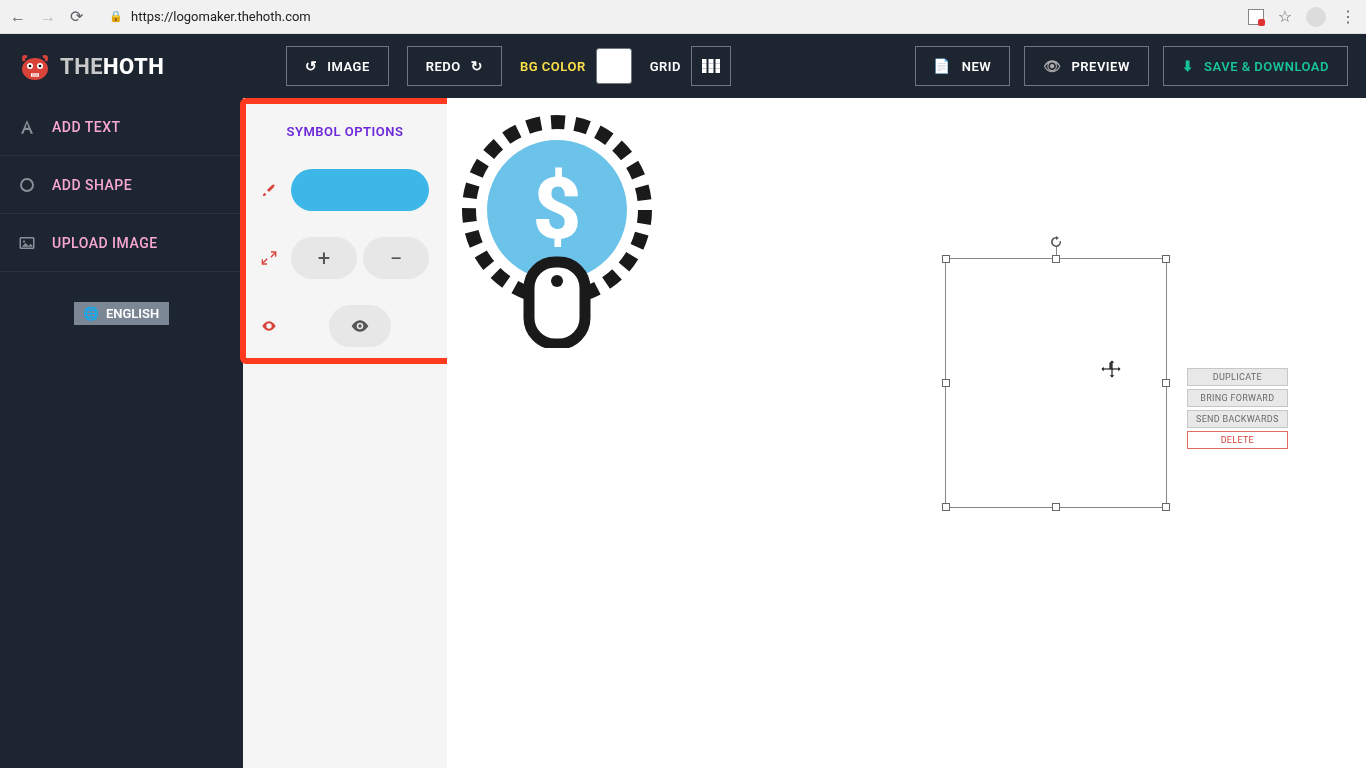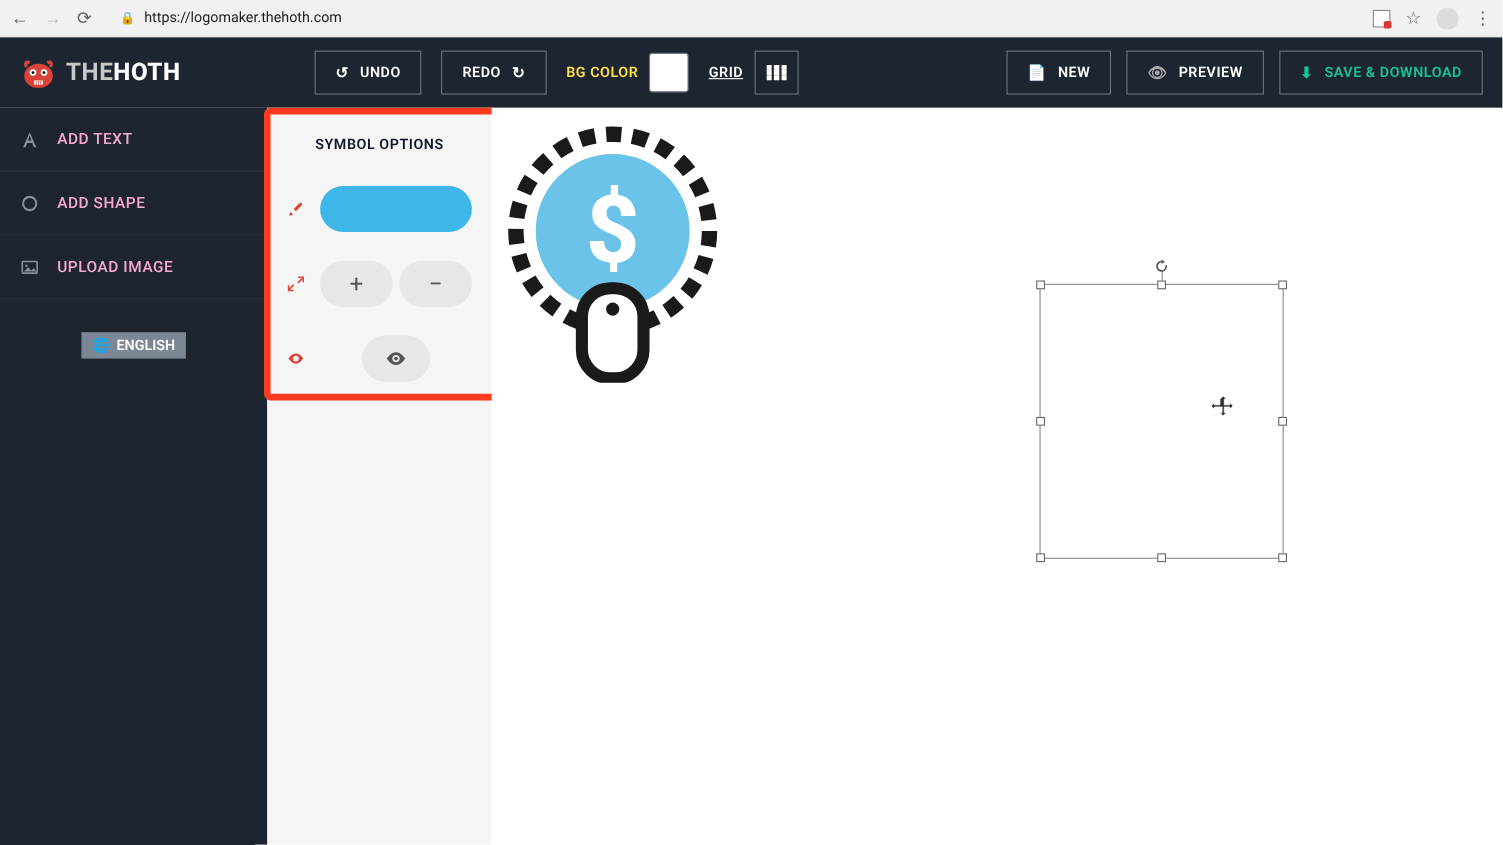--- a/index.html
+++ b/index.html
@@ -33,37 +33,37 @@
   .tb-btn { border: 1px solid #6e7680; background: transparent; color: #fff; height: 40px; padding: 0 18px; display: flex; align-items: center; gap: 10px; font-size: 13px; font-weight: 600; letter-spacing: 0.5px; cursor: pointer; }
   .tb-btn.green { color: #17c398; }
   .tb-btn .i { font-size: 14px; }
   .tb-btn.preview .i { color: #aaa; }
 
   .bg-color-wrap { display: flex; align-items: center; gap: 10px; }
   .bg-color-label { color: #fde047; font-size: 13px; font-weight: 600; letter-spacing: 0.5px; }
   .bg-swatch { width: 36px; height: 36px; background: #fff; border-radius: 3px; cursor: pointer; border: 1px solid #6e7680; }
 
   .grid-wrap { display: flex; align-items: center; gap: 10px; }
-  .grid-label { color: #fff; font-size: 13px; font-weight: 600; letter-spacing: 0.5px; text-decoration: underline; }
+  .grid-label { color: #fff; font-size: 13px; font-weight: 600; letter-spacing: 0.5px; }
   .grid-btn { width: 40px; height: 40px; border: 1px solid #6e7680; background: transparent; display:flex; align-items:center; justify-content:center; cursor:pointer; }
   .grid-btn svg { width: 18px; height: 14px; stroke: #fff; fill: #fff; }
 
   
   .app-body { display: flex; height: calc(768px - 34px - 64px); }
 
   .left-nav { width: 243px; background: #1d2530; display: flex; flex-direction: column; }
   .left-nav .nav-item { height: 58px; display: flex; align-items: center; gap: 16px; padding: 0 18px; color: #f9a8d4; font-size: 14px; font-weight: 500; letter-spacing: 0.5px; border-bottom: 1px solid #2a323d; cursor: pointer; }
   .left-nav .nav-icon { width: 18px; display:flex; justify-content:center; color:#8a9099; }
   .left-nav .nav-icon svg { width: 18px; height: 18px; fill:#8a9099; }
   .lang-badge { margin: 30px auto 0 auto; background: #7b8794; color: #fff; padding: 4px 10px; font-size: 13px; display: inline-flex; align-items: center; gap: 6px; font-weight: 600; }
 
   
   .options-panel { width: 204px; background: #f5f5f5; position: relative; }
   .options-inner { position: absolute; top: 0; left: 0; right: 0; padding: 26px 18px 22px 18px; }
-  .options-title { text-align: center; font-size: 13px; letter-spacing: 0.5px; color: #0f172a; font-weight: 600; margin-bottom: 30px; }
+  .options-title { text-align: center; font-size: 13px; letter-spacing: 0.5px; color: #6d28d9; font-weight: 600; margin-bottom: 30px; }
   .opt-row { display: flex; align-items: center; gap: 14px; margin-bottom: 26px; }
   .opt-row .row-icon { width: 16px; color: #d9433a; display:flex; justify-content:center; }
   .opt-row .row-icon svg { width: 16px; height: 16px; fill: #d9433a; }
   .color-pill { flex: 1; height: 42px; background: #3db6e8; border-radius: 21px; cursor: pointer; }
   .size-btns { flex: 1; display: flex; gap: 6px; }
   .size-btn { flex: 1; height: 42px; background: #e7e7e7; border-radius: 21px; display:flex; align-items:center; justify-content:center; font-size: 22px; color:#555; cursor:pointer; }
   .vis-btn-wrap { flex:1; display:flex; justify-content:center; }
   .vis-btn { width: 62px; height: 42px; background: #e7e7e7; border-radius: 21px; display:flex; align-items:center; justify-content:center; cursor:pointer; }
   .vis-btn svg { width: 20px; height: 14px; fill: #555; }
   
@@ -132,21 +132,21 @@
         </svg>
     </div>
     <div class="logo-text">
       <span class="the">THE</span><span>HOTH</span>
     </div>
   </div>
 
   <div class="toolbar-mid">
     <button class="tb-btn">
       <span class="i">↺</span>
-      <span>UNDO</span>
+      <span>IMAGE</span>
     </button>
     <button class="tb-btn">
       <span>REDO</span>
       <span class="i">↻</span>
     </button>
     <div class="bg-color-wrap">
       <span class="bg-color-label">BG COLOR</span>
       <div class="bg-swatch"></div>
     </div>
     <div class="grid-wrap">
@@ -295,15 +295,21 @@
       <div class="sel-handle mr"></div>
       <div class="sel-handle bl"></div>
       <div class="sel-handle bm"></div>
       <div class="sel-handle br"></div>
     </div>
 
     <svg class="move-cursor" viewBox="0 0 20 20">
       <path d="M10 0l3 3h-2v5h5V6l3 3-3 3v-2h-5v5h2l-3 3-3-3h2v-5H2v2L-1 9l3-3v2h5V3H7z" transform="translate(1 1)" fill="#333" stroke="#fff" stroke-width="0.7"></path>
     </svg>
 
+    <div class="ctx-menu">
+      <div class="ctx-btn"><span>DUPLICATE</span></div>
+      <div class="ctx-btn"><span>BRING FORWARD</span></div>
+      <div class="ctx-btn"><span>SEND BACKWARDS</span></div>
+      <div class="ctx-btn delete"><span>DELETE</span></div>
+    </div>
 
   </div>
 </div>
 
 </body></html>

